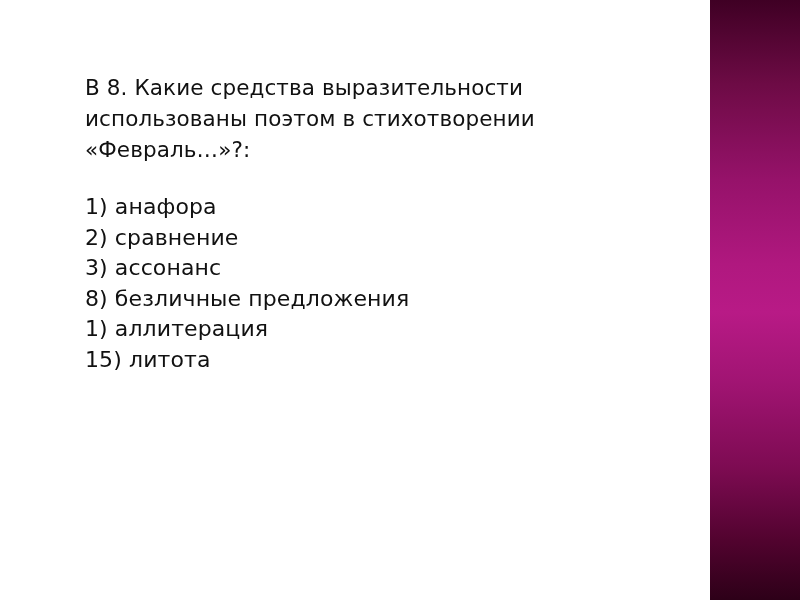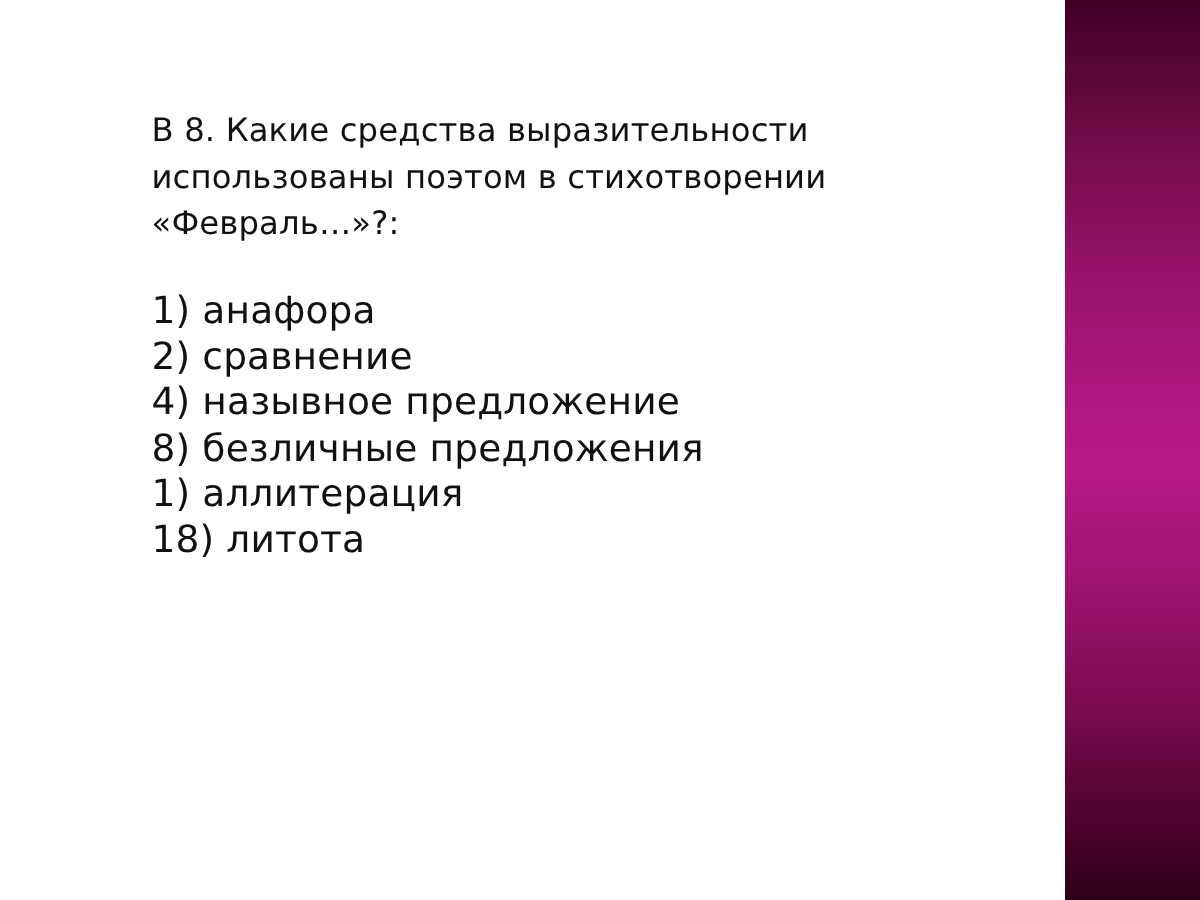--- a/index.html
+++ b/index.html
@@ -40,55 +40,55 @@
   .side-bar-edge {
     position: absolute;
     top: 0;
     right: 90px;
     width: 3px;
     height: 600px;
     background: #ffffff;
   }
   .content {
     position: absolute;
-    left: 101px;
+    left: 85px;
     top: 72px;
     width: 600px;
   }
   .question {
     font-size: 21.5px;
     line-height: 31px;
     color: #111111;
     letter-spacing: 0.1px;
   }
   .options {
     margin-top: 27px;
   }
   .option {
-    font-size: 25px;
+    font-size: 22px;
     line-height: 30.5px;
     color: #111111;
     letter-spacing: 0.1px;
     white-space: nowrap;
   }
 </style>
 </head>
 <body>
 
 <div class="slide">
 
   <div class="side-bar"></div>
   <div class="side-bar-edge"></div>
 
   <div class="content">
     <div class="question">В 8. Какие средства выразительности использованы поэтом в стихотворении «Февраль…»?:</div>
 
     <div class="options">
       <div class="option">1) анафора</div>
       <div class="option">2) сравнение</div>
-      <div class="option">4) назывное предложение</div>
+      <div class="option">3) ассонанс</div>
       <div class="option">8) безличные предложения</div>
       <div class="option">1) аллитерация</div>
-      <div class="option">18) литота</div>
+      <div class="option">15) литота</div>
     </div>
   </div>
 
 </div>
 
 </body></html>

